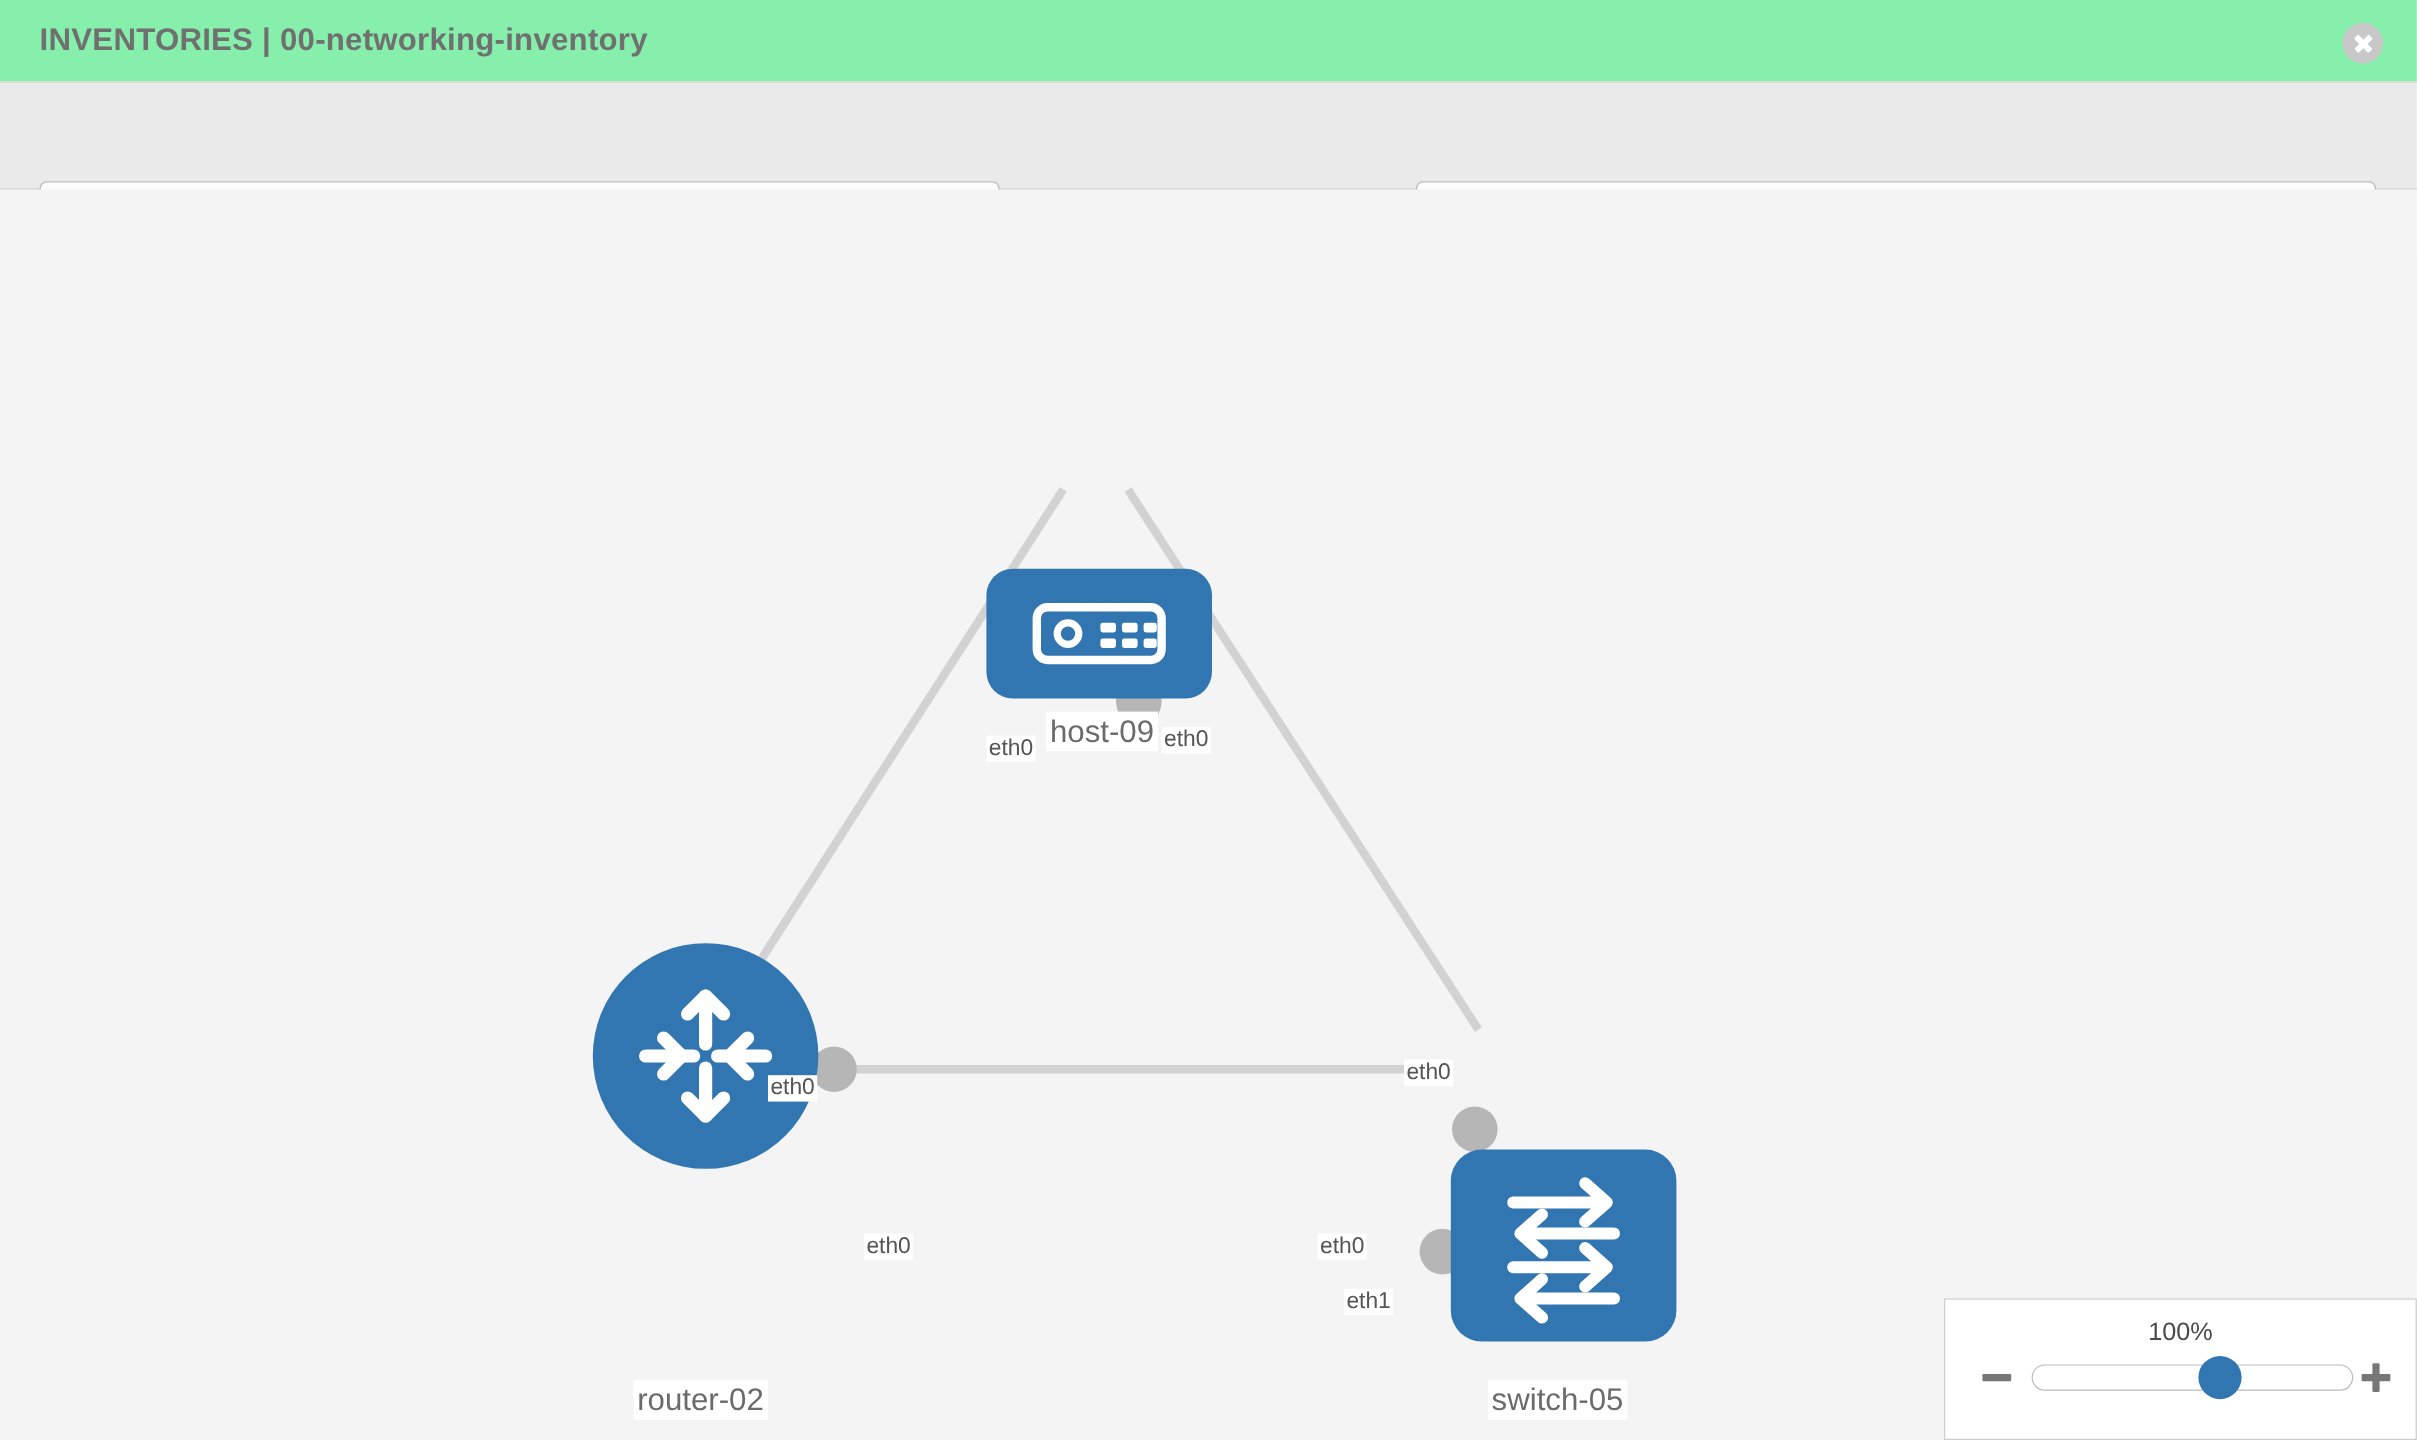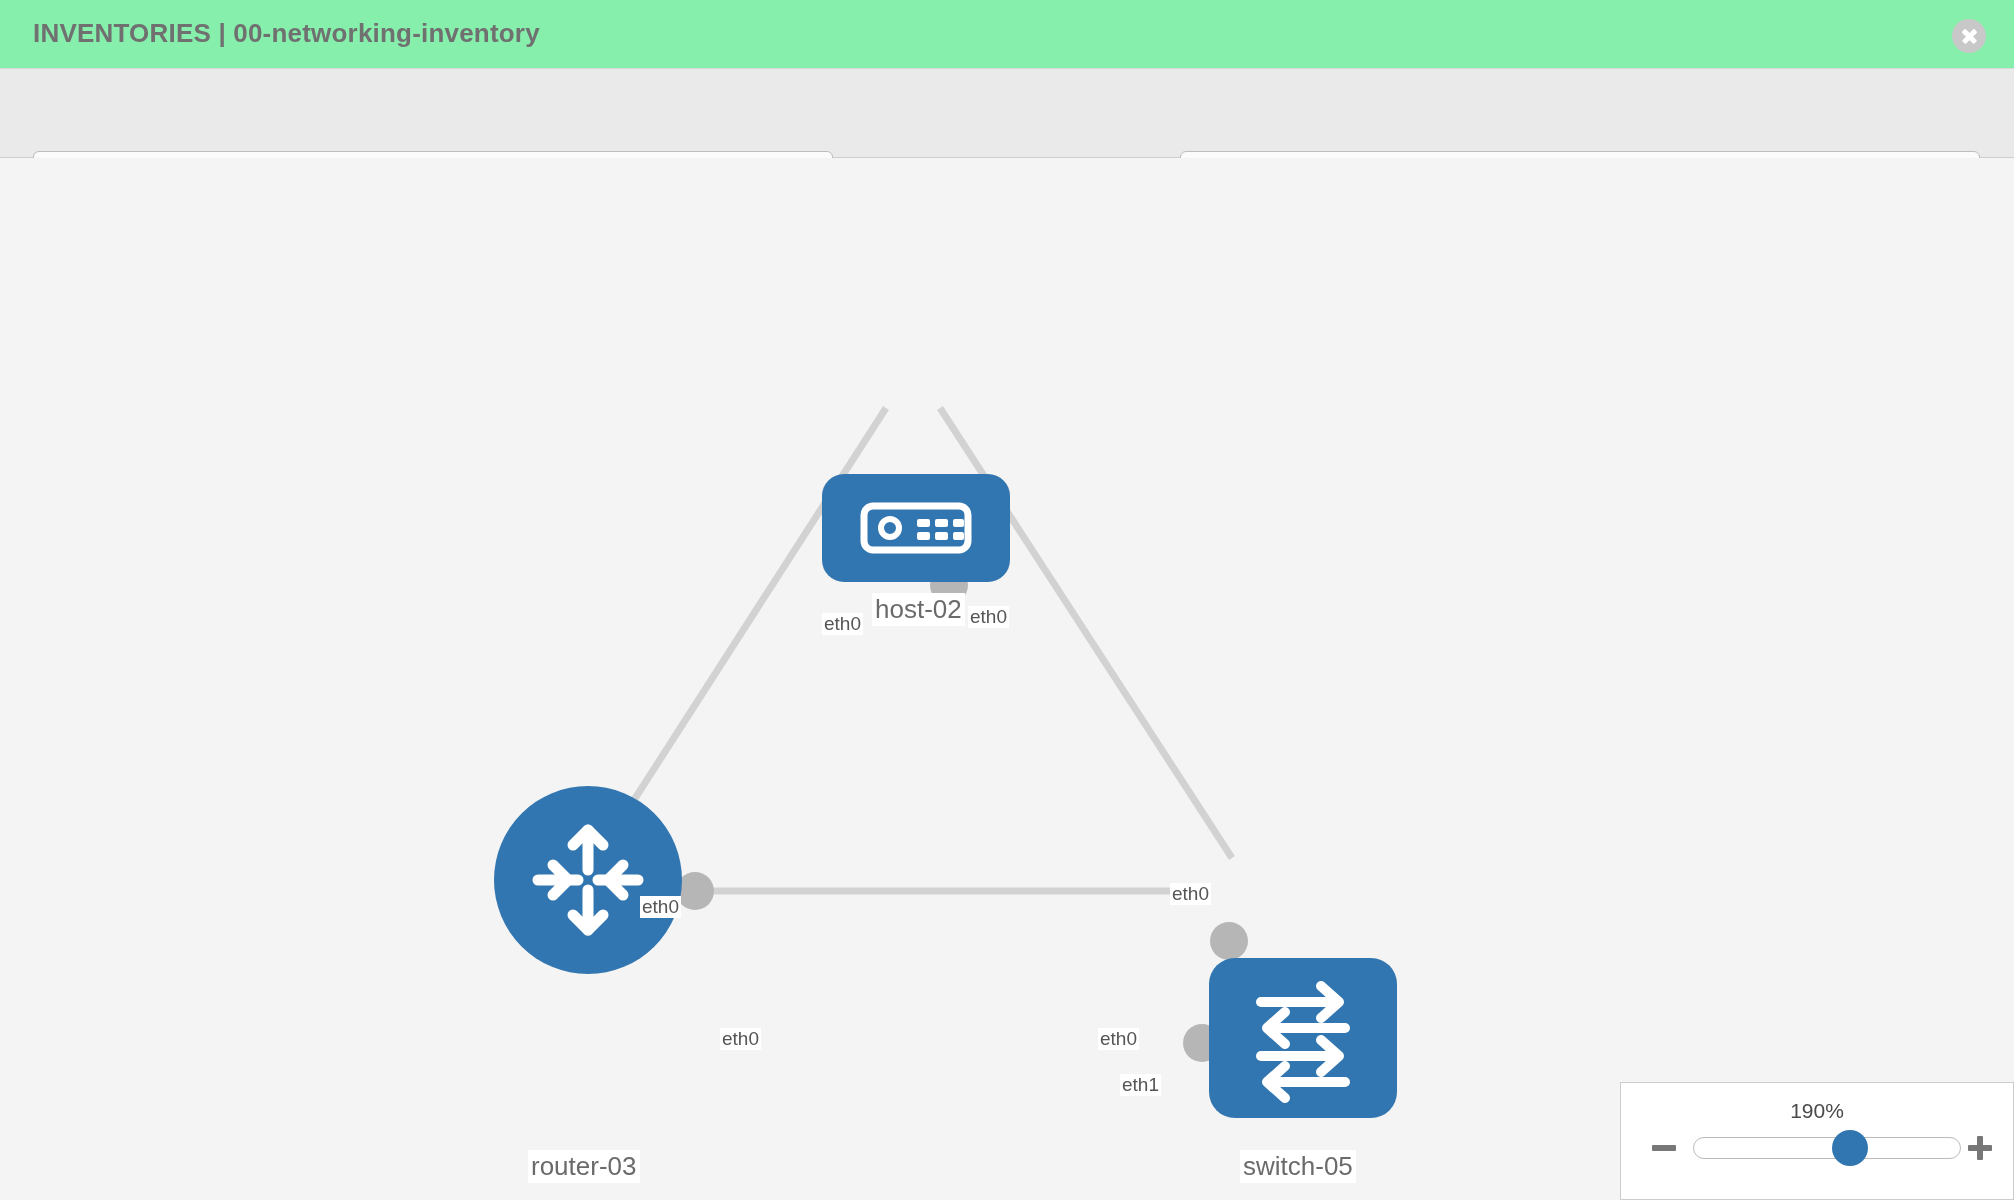--- a/index.html
+++ b/index.html
@@ -297,40 +297,40 @@
       <rect x="42" y="32" width="104" height="44" rx="9" ry="9" fill="none" stroke="#ffffff" stroke-width="7"></rect>
       <circle cx="68" cy="54" r="9" fill="none" stroke="#ffffff" stroke-width="6"></circle>
       <rect x="95" y="45" width="13" height="8" rx="2" fill="#ffffff"></rect>
       <rect x="113" y="45" width="13" height="8" rx="2" fill="#ffffff"></rect>
       <rect x="131" y="45" width="11" height="8" rx="2" fill="#ffffff"></rect>
       <rect x="95" y="58" width="13" height="8" rx="2" fill="#ffffff"></rect>
       <rect x="113" y="58" width="13" height="8" rx="2" fill="#ffffff"></rect>
       <rect x="131" y="58" width="11" height="8" rx="2" fill="#ffffff"></rect>
     </svg>
   </div>
-  <div class="node-label" style="left:872px; top:435px;">host-02</div>
+  <div class="node-label" style="left:872px; top:435px;">host-09</div>
   <div class="iface-label" style="left:822px; top:455px;">eth0</div>
   <div class="iface-label" style="left:968px; top:448px;">eth0</div>
 
   <div class="node" style="left:494px; top:628px;">
     <div class="node-shape node-circle" style="left:0; top:0; width:188px; height:188px;"></div>
     <svg width="188" height="188" style="position:absolute;left:0;top:0;">
       <g stroke="#ffffff" stroke-width="11" stroke-linecap="round" stroke-linejoin="round" fill="none">
         <path d="M94 44 L94 84"></path>
         <path d="M79 59 L94 44 L109 59"></path>
         <path d="M94 144 L94 104"></path>
         <path d="M79 129 L94 144 L109 129"></path>
         <path d="M44 94 L84 94"></path>
         <path d="M59 79 L74 94 L59 109"></path>
         <path d="M144 94 L104 94"></path>
         <path d="M129 79 L114 94 L129 109"></path>
       </g>
     </svg>
   </div>
-  <div class="node-label" style="left:528px; top:992px;">router-03</div>
+  <div class="node-label" style="left:528px; top:992px;">router-02</div>
   <div class="iface-label" style="left:640px; top:738px;">eth0</div>
   <div class="iface-label" style="left:720px; top:870px;">eth0</div>
 
   <div class="node" style="left:1209px; top:800px;">
     <div class="node-shape node-rounded-square" style="left:0; top:0; width:188px; height:160px;"></div>
     <svg width="188" height="160" style="position:absolute;left:0;top:0;">
       <g stroke="#ffffff" stroke-width="10" stroke-linecap="round" stroke-linejoin="round" fill="none">
         <path d="M52 44 L128 44"></path>
         <path d="M112 28 L130 44 L112 60"></path>
         <path d="M136 70 L60 70"></path>
@@ -343,19 +343,19 @@
     </svg>
   </div>
   <div class="node-label" style="left:1240px; top:992px;">switch-05</div>
   <div class="iface-label" style="left:1170px; top:725px;">eth0</div>
   <div class="iface-label" style="left:1098px; top:870px;">eth0</div>
   <div class="iface-label" style="left:1120px; top:916px;">eth1</div>
 
 </div>
 
 <div class="zoom-panel">
-  <div class="zoom-value">190%</div>
+  <div class="zoom-value">100%</div>
   <div class="zoom-minus"></div>
   <div class="zoom-track">
     <div class="zoom-thumb" style="left:52%;"></div>
   </div>
   <div class="zoom-plus"></div>
 </div>
 
 </body></html>

